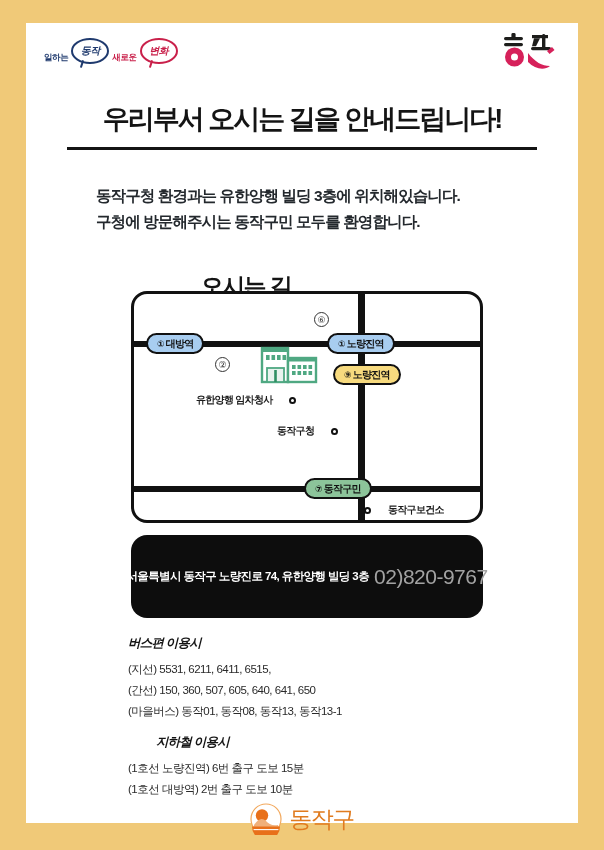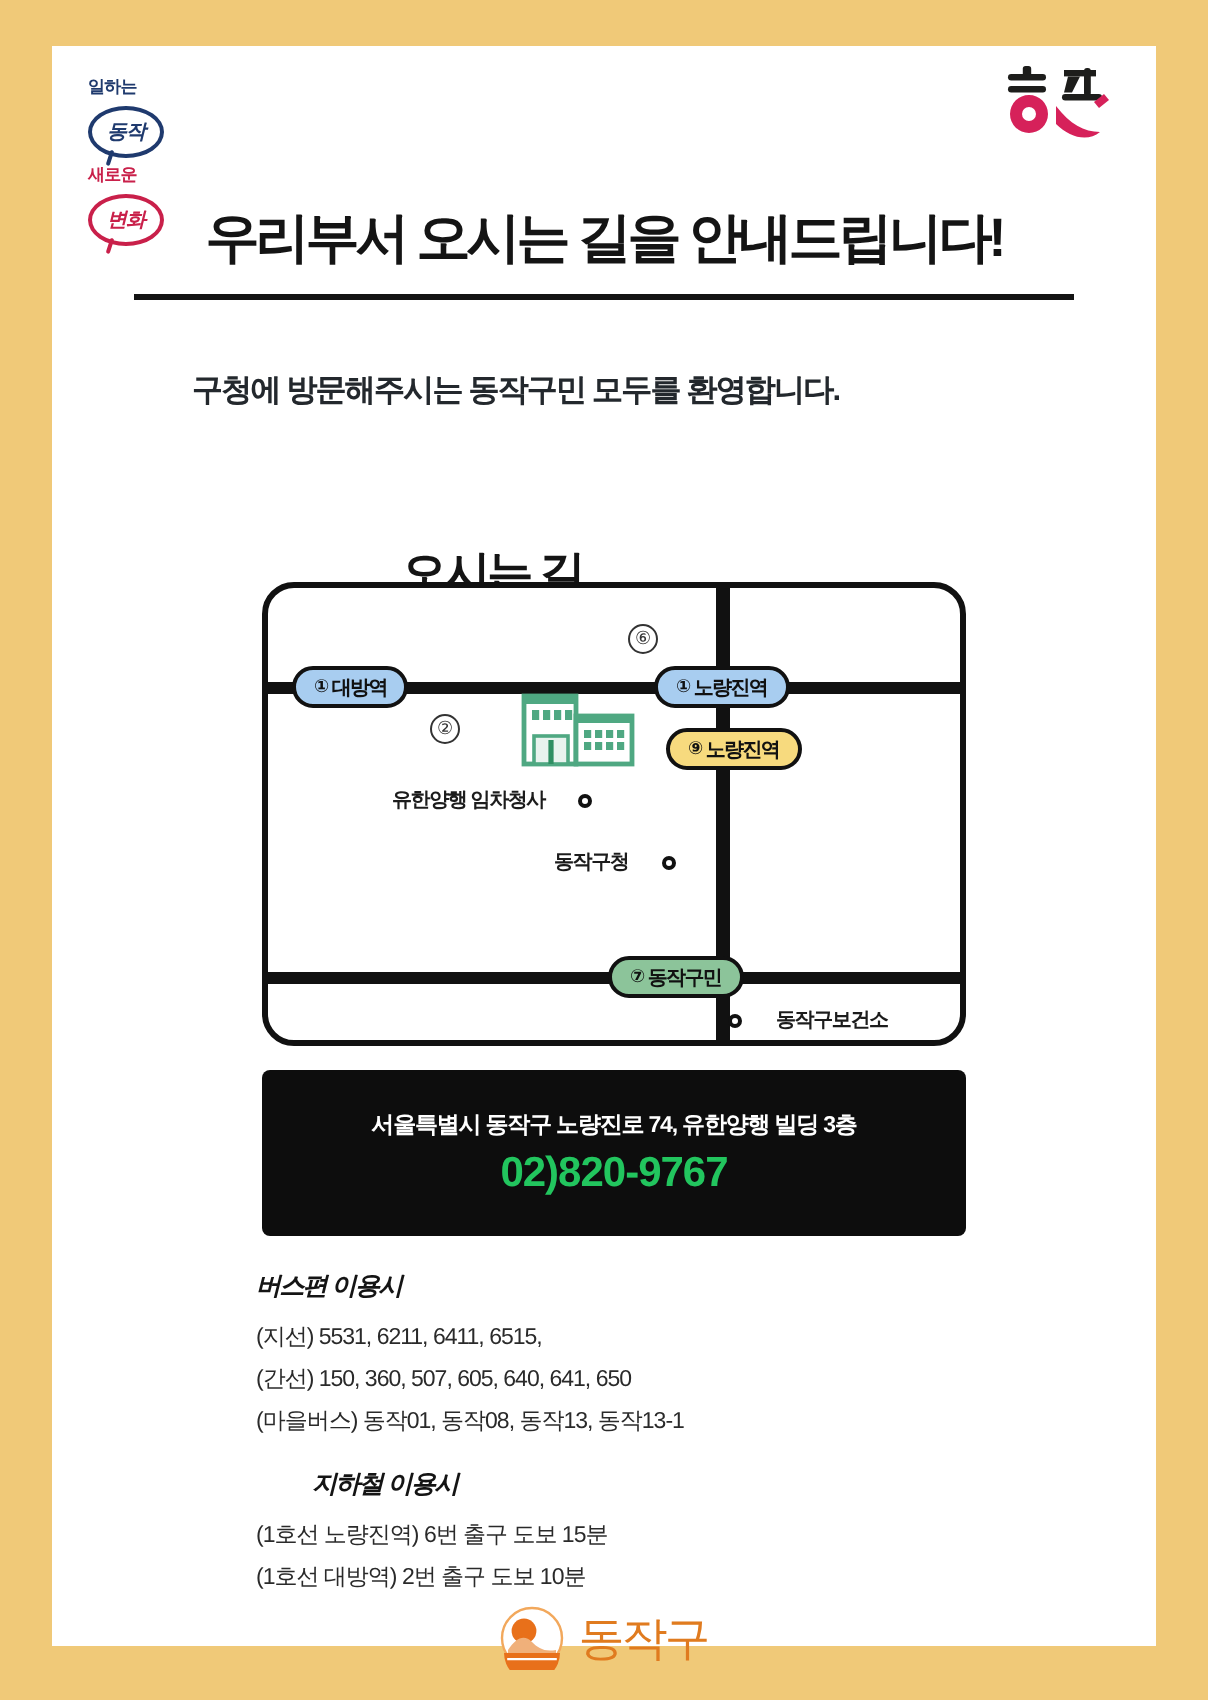--- a/index.html
+++ b/index.html
@@ -33,23 +33,22 @@
     width: 552px;
     height: 62px;
   }
 
   
   #slogan-logo {
     position: absolute;
     left: 18px;
     top: 15px;
     display: flex;
-    align-items: flex-start;
+    align-items: flex-end;
     gap: 3px;
-    flex-direction: column;
   }
   .slogan-text {
     font-size: 8.5px;
     font-weight: bold;
     color: #1f3a6e;
     letter-spacing: -0.4px;
   }
   .slogan-text.red { color: #c9204a; }
 
   .bubble {
@@ -228,38 +227,38 @@
   #poi-health  { left: 230px; top: 209px; }
 
   
   #address-panel {
     position: absolute;
     left: 105px;
     top: 512px;
     width: 352px;
     height: 83px;
     background: #0d0d0d;
-    border-radius: 4px;
-    display: flex;
-    flex-direction: column;
+    border-radius: 16px;
+    display: flex;
+    flex-direction: row;
     align-items: center;
     justify-content: center;
     gap: 5px;
   }
   #address-text {
     font-size: 11.5px;
     font-weight: bold;
     color: #ffffff;
     letter-spacing: -0.6px;
     white-space: nowrap;
   }
   #phone-text {
     font-size: 21px;
-    font-weight: bold;
-    color: #22c55e;
+    font-weight: normal;
+    color: #a3a3a3;
     letter-spacing: -0.5px;
     white-space: nowrap;
   }
 
   
   #transit { position: absolute; left: 102px; top: 612px; width: 400px; }
   .transit-head {
     font-size: 12.5px;
     font-weight: bold;
     color: #141414;
@@ -333,20 +332,21 @@
       </svg>
     </div>
   </div>
 
   <div id="title-block">
     <div id="page-title">우리부서 오시는 길을 안내드립니다!</div>
     <div id="title-rule"></div>
   </div>
 
   <div id="intro">
+    <div class="intro-line">동작구청 환경과는 유한양행 빌딩 3층에 위치해있습니다.</div>
     <div class="intro-line">구청에 방문해주시는 동작구민 모두를 환영합니다.</div>
   </div>
 
   <div id="map-heading">오시는 길</div>
 
   <div id="map-box">
 
     <div class="road" id="road-h-top"></div>
     <div class="road" id="road-h-bot"></div>
     <div class="road" id="road-v-right"></div>

